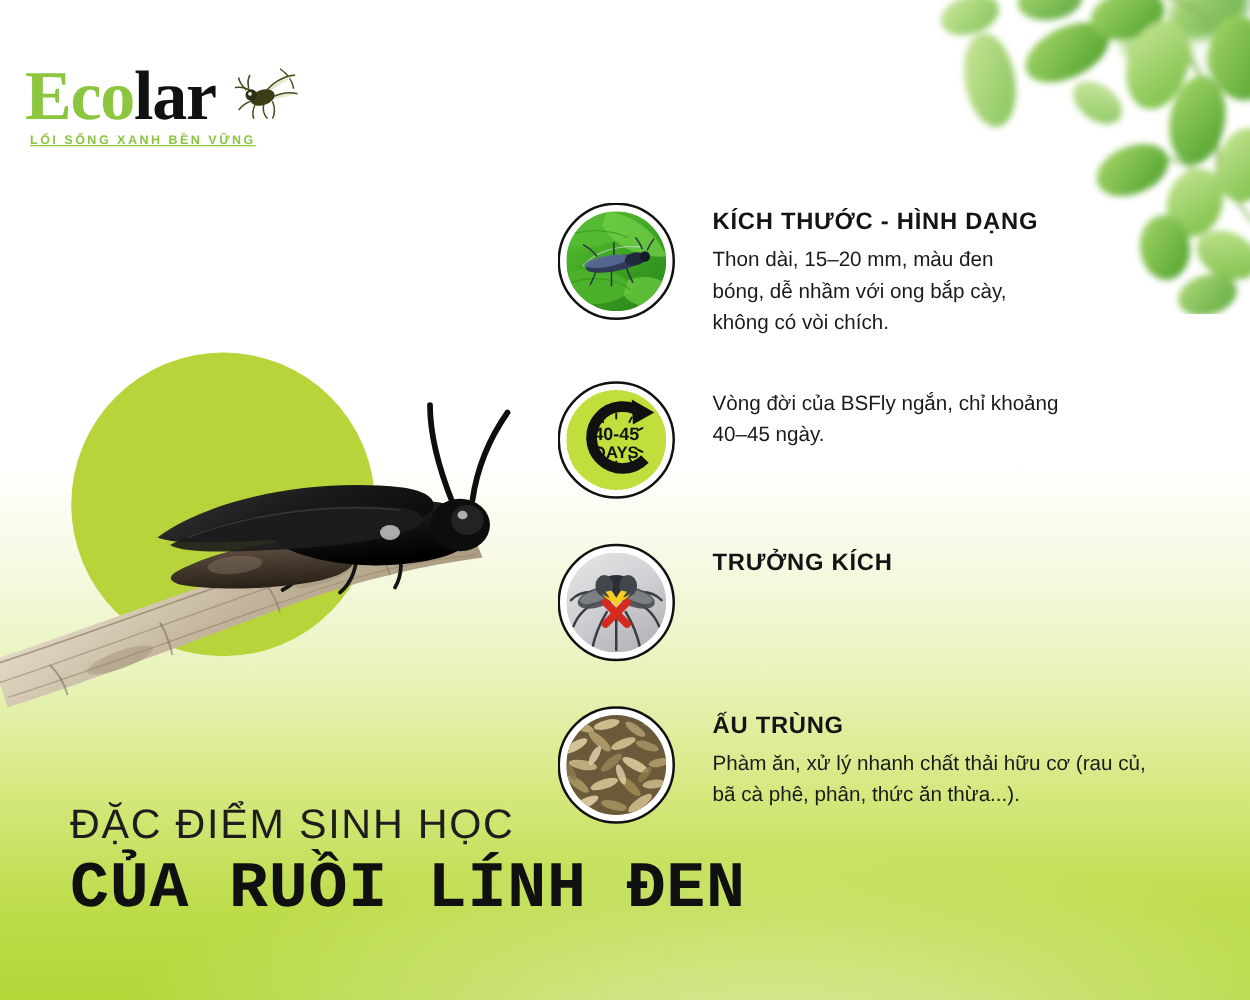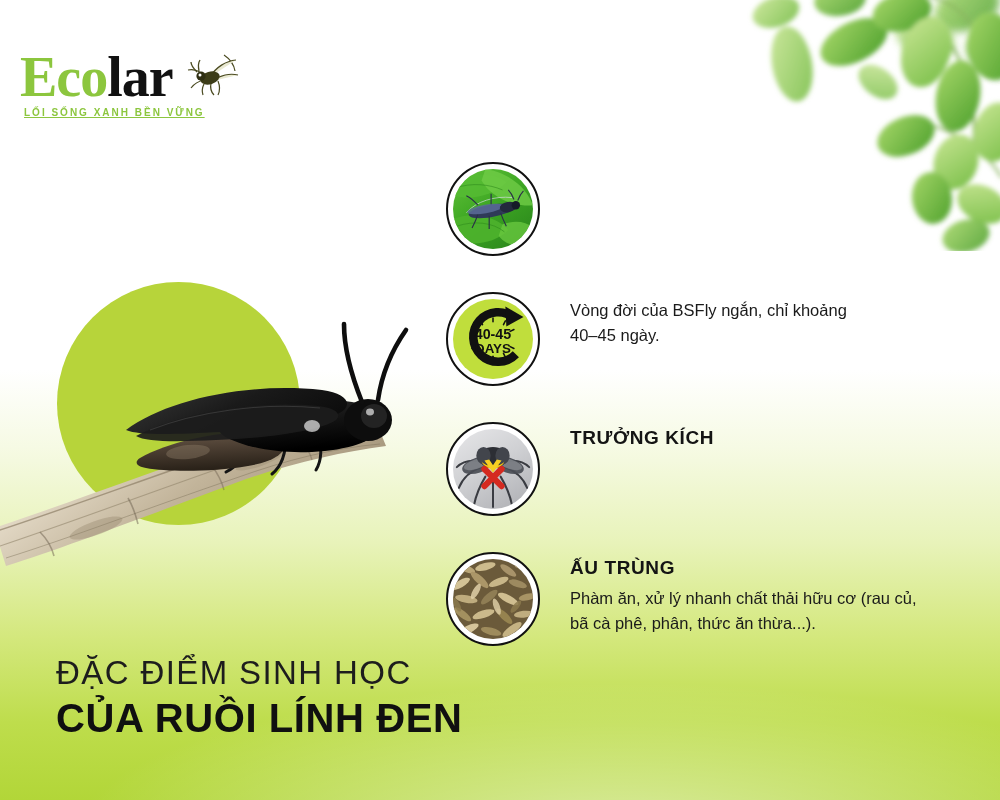--- a/index.html
+++ b/index.html
@@ -200,22 +200,22 @@
     font-family: "Liberation Sans", sans-serif;
     font-size: 33px;
     font-weight: normal;
     letter-spacing: 1.4px;
     color: #1d1d1d;
     line-height: 1.18;
     white-space: nowrap;
     margin-top: 13px;
   }
   .headline-2 {
-    font-family: Liberation Sans, sans-serif;
-    font-size: 40px;
+    font-family: Liberation Mono, monospace;
+    font-size: 52px;
     font-weight: bold;
     letter-spacing: 0.6px;
     color: #101010;
     line-height: 1.18;
     margin-top: 2px;
     white-space: nowrap;
   }
 </style>
 </head>
 <body>
@@ -396,20 +396,26 @@
                 <path d="M50 46 C52 52 54 56 56 60"></path>
                 <path d="M26 38 C22 33 18 30 14 28"></path>
                 <path d="M40 37 C40 32 40 29 40 26"></path>
                 <path d="M68 33 C70 28 72 25 74 23"></path>
                 <path d="M64 32 C62 27 60 24 58 22"></path>
               </g>
             </g>
           </svg>
         </div>
       </div>
+      <div class="f-body">
+        <p class="f-title">KÍCH THƯỚC - HÌNH DẠNG</p>
+        <p class="f-desc">Thon dài, 15–20 mm, màu đen
+bóng, dễ nhầm với ong bắp cày,
+không có vòi chích.</p>
+      </div>
     </div>
 
     <div class="feature">
       <div class="f-icon">
         <div class="f-icon-inner">
           <svg viewBox="0 0 84 84" xmlns="http://www.w3.org/2000/svg">
             <rect width="84" height="84" fill="#c0de3c"></rect>
             <g stroke="#111111" stroke-width="1.6" stroke-linecap="round">
               <line x1="42" y1="20" x2="42" y2="24"></line>
               <line x1="55" y1="23" x2="53" y2="27"></line>

